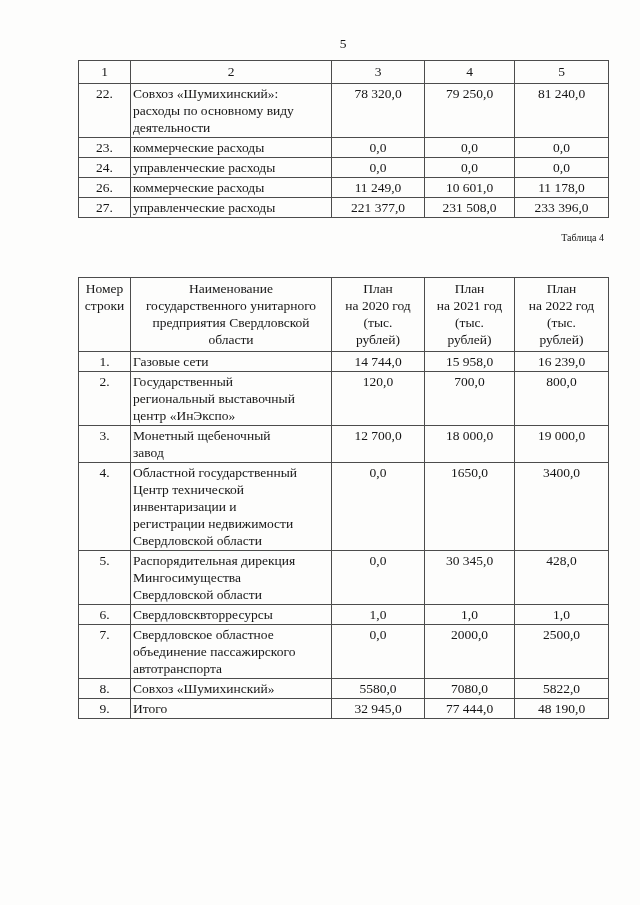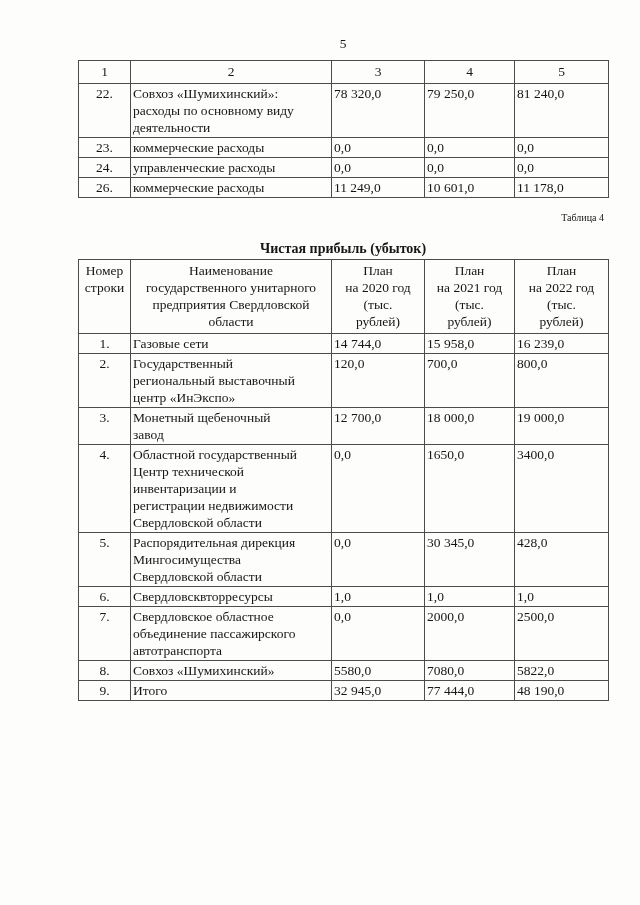--- a/index.html
+++ b/index.html
@@ -18,37 +18,37 @@
     text-align: center;
     font-size: 13.5px;
     line-height: 15px;
   }
   table.doc-table {
     border-collapse: collapse;
     table-layout: fixed;
     width: 530px;
   }
   .t-expenses { margin-top: 9px; }
-  .t-profit  { margin-top: 2px; }
+  .t-profit  { margin-top: 32px; }
   .doc-table th, .doc-table td {
     border: 1px solid #4c4c4c;
     font-size: 13.5px;
     line-height: 17px;
     font-weight: normal;
     vertical-align: top;
     padding: 1px 2px;
   }
   .doc-table th {
     text-align: center;
     white-space: pre-line;
     padding: 2px 2px 3px;
   }
   .c-num  { text-align: center; }
   .c-name { text-align: left; padding-left: 5px; padding-right: 4px; white-space: pre-line; }
-  .c-val  { text-align: left; }
+  .c-val  { text-align: center; }
   .table-caption {
     margin-top: 12px;
     width: 530px;
     text-align: right;
     font-size: 10px;
     line-height: 15px;
     padding-right: 4px;
   }
   .table-title {
     margin-top: 16px;
@@ -108,26 +108,32 @@
           <td class="c-val">0,0</td>
           <td class="c-val">0,0</td>
         </tr>
         <tr>
           <td class="c-num">26.</td>
           <td class="c-name">коммерческие расходы</td>
           <td class="c-val">11 249,0</td>
           <td class="c-val">10 601,0</td>
           <td class="c-val">11 178,0</td>
         </tr>
+        <tr>
+          <td class="c-num">27.</td>
+          <td class="c-name">управленческие расходы</td>
+          <td class="c-val">221 377,0</td>
+          <td class="c-val">231 508,0</td>
+          <td class="c-val">233 396,0</td>
+        </tr>
       </tbody>
     </table>
 
     <div class="table-caption">Таблица 4</div>
 
-    <div class="table-title">Чистая прибыль (убыток)</div>
 
     <table class="doc-table t-profit">
       <colgroup>
         <col style="width:52px">
           <col style="width:201px">
           <col style="width:93px">
           <col style="width:90px">
           <col style="width:94px">
       </colgroup>
       <thead>

